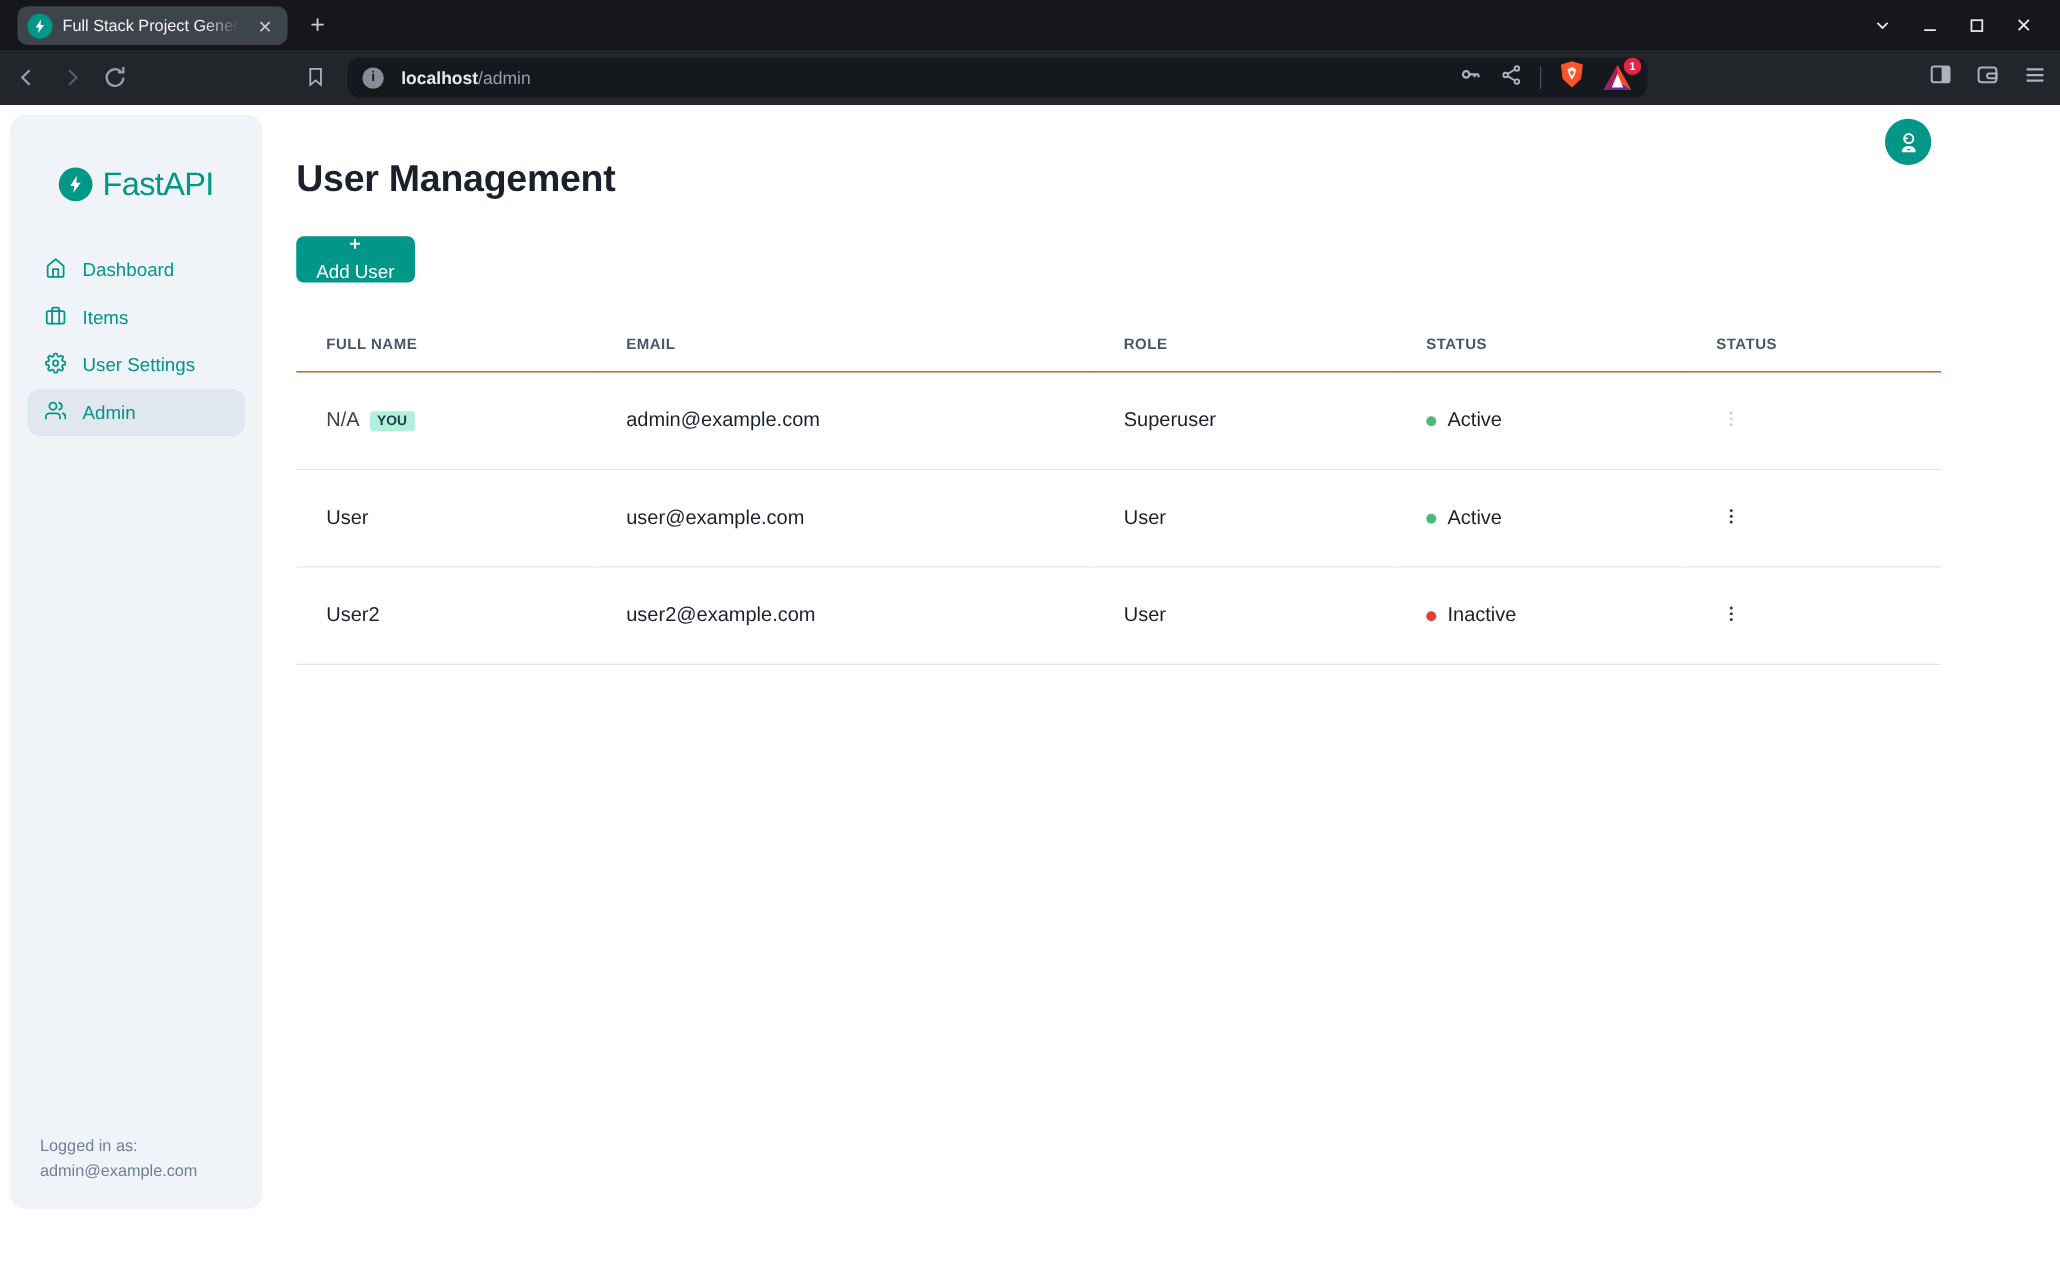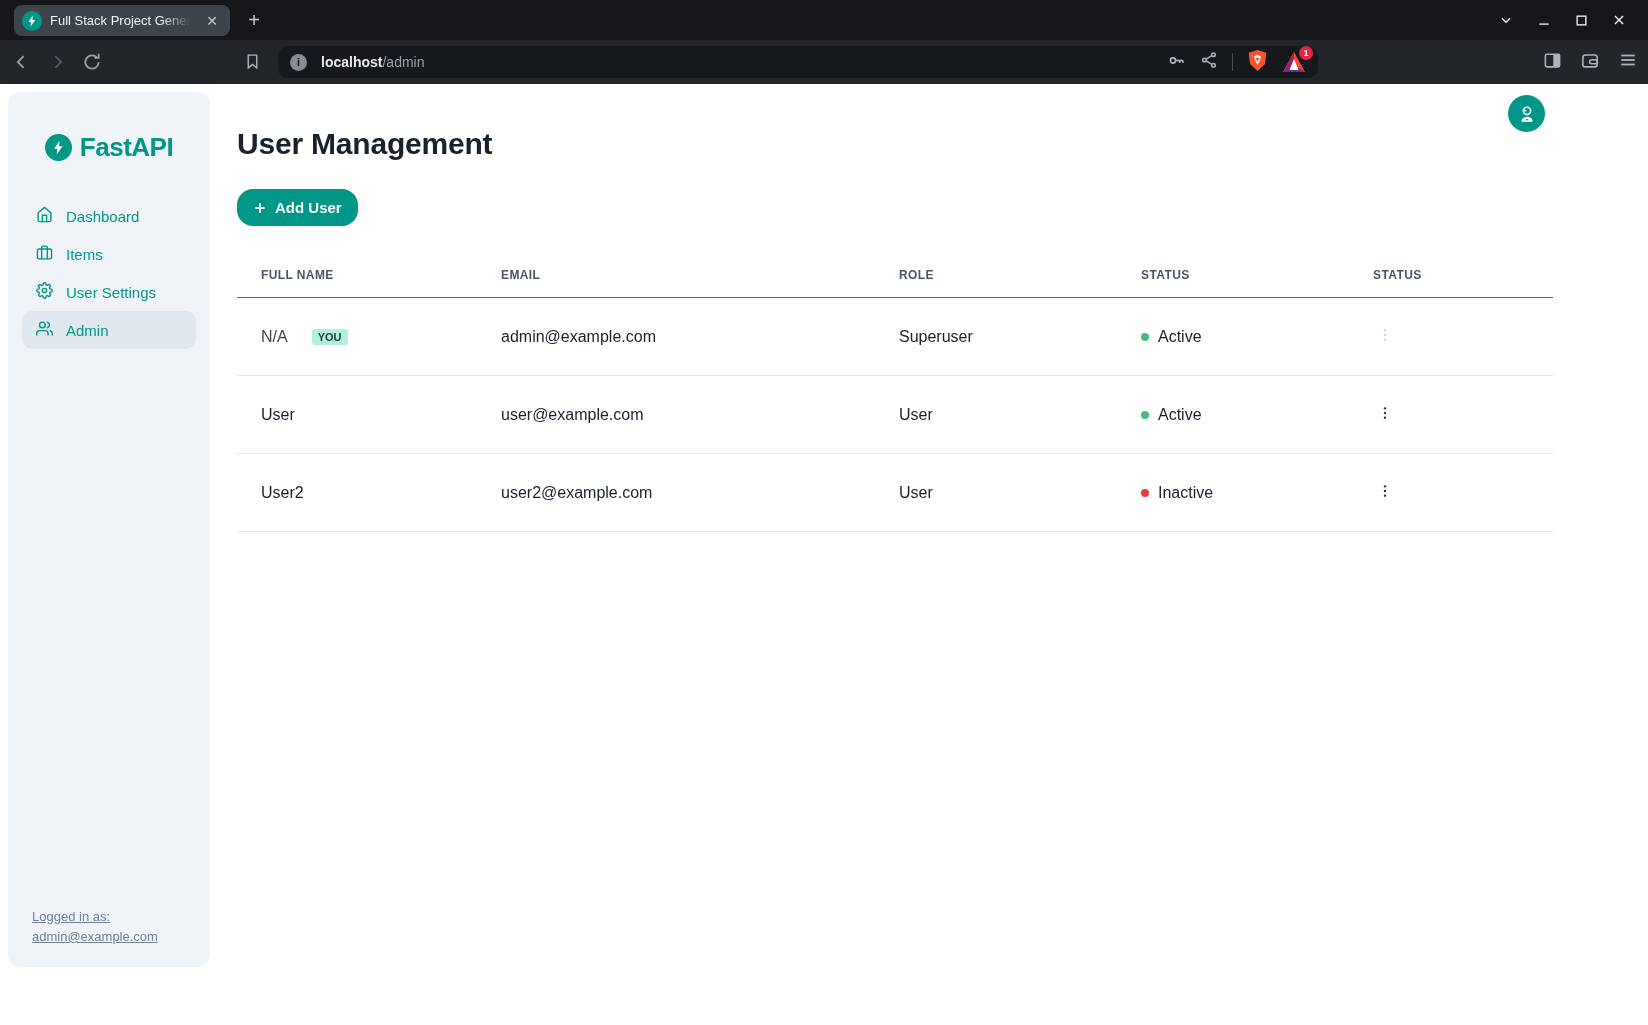--- a/index.html
+++ b/index.html
@@ -49,54 +49,54 @@
 
   
   .page { position:relative; height:941px; background:#ffffff; }
 
   .sidebar { position:absolute; left:8px; top:8px; width:202px; height:875px;
              background:#f0f4f8; border-radius:12px; padding:26px 14px 20px;
              display:flex; flex-direction:column; }
   .brand { display:flex; align-items:center; gap:8px; margin:14px auto 34px; }
   .brand-mark { width:27px; height:27px; border-radius:50%; background:#009688;
                 display:flex; align-items:center; justify-content:center; }
-  .brand-name { font-size:26px; font-weight:bold; color:#009688; letter-spacing:-0.5px; }
+  .brand-name { font-size:26px; font-weight:normal; color:#009688; letter-spacing:-0.5px; }
   .nav { display:flex; flex-direction:column; }
   .nav-item { display:flex; align-items:center; gap:13px; height:38px;
               padding:0 14px; border-radius:10px; color:#009688; font-size:15px;
               cursor:pointer; }
   .nav-item.active { background:#e1e7ee; }
   .nav-item svg { flex:none; }
   .side-footer { margin-top:auto; color:#718096; font-size:13px;
-                 line-height:1.55; padding-left:10px;text-decoration:underline; }
+                 line-height:1.55; padding-left:10px; }
 
   .main { position:absolute; left:210px; top:0; right:10px; height:100%; }
   .avatar-btn { position:absolute; top:11px; right:93px; width:37px; height:37px;
                 border-radius:50%; background:#009688; border:none; display:flex;
                 align-items:center; justify-content:center; cursor:pointer; }
   .page-title { margin:43px 0 0 27px; font-size:30px; font-weight:bold;
                 color:#1a202c; letter-spacing:-0.2px; }
   .add-user-btn { margin:28px 0 0 27px; height:37px; padding:0 16px;
-                  background:#009688; color:#fff; border:none; border-radius:16px;
-                  font-size:15px; font-weight:bold; display:inline-flex;
+                  background:#009688; color:#fff; border:none; border-radius:6px;
+                  font-size:15px; font-weight:normal; display:inline-flex;
                   align-items:center; gap:8px; cursor:pointer;
-                  font-family:"Liberation Sans", sans-serif; }
+                  font-family:"Liberation Sans", sans-serif;flex-direction:column; }
 
   table { border-collapse:collapse; table-layout:fixed; width:1316px;
           margin:27px 0 0 27px; }
   col.c1{width:240px} col.c2{width:398px} col.c3{width:242px}
   col.c4{width:232px} col.c5{width:204px}
   th { text-align:left; font-size:12px; font-weight:bold; color:#4a5568;
        letter-spacing:0.4px; padding:15px 24px; border-bottom:1px solid #c2410c; }
   td { font-size:16px; color:#1a202c; padding:24px 24px;
        border-bottom:1px solid #e2e8f0; }
   td.name-muted .full-name { color:#404040; }
   .you-badge { display:inline-block; background:#b2f0de; color:#1d4044;
                font-size:11px; font-weight:bold; padding:2px 6px; border-radius:3px;
-               margin-left:24px; vertical-align:1px; }
+               margin-left:8px; vertical-align:1px; }
   .status-cell { display:flex; align-items:center; gap:9px; }
   .status-dot { width:8px; height:8px; border-radius:50%; flex:none; }
   .dots-btn { background:none; border:none; cursor:pointer; padding:4px;
               color:#2d3748; }
   .dots-btn.disabled { color:#cbd5e0; }
 </style>
 </head>
 <body>
 
 <div class="tabstrip">

